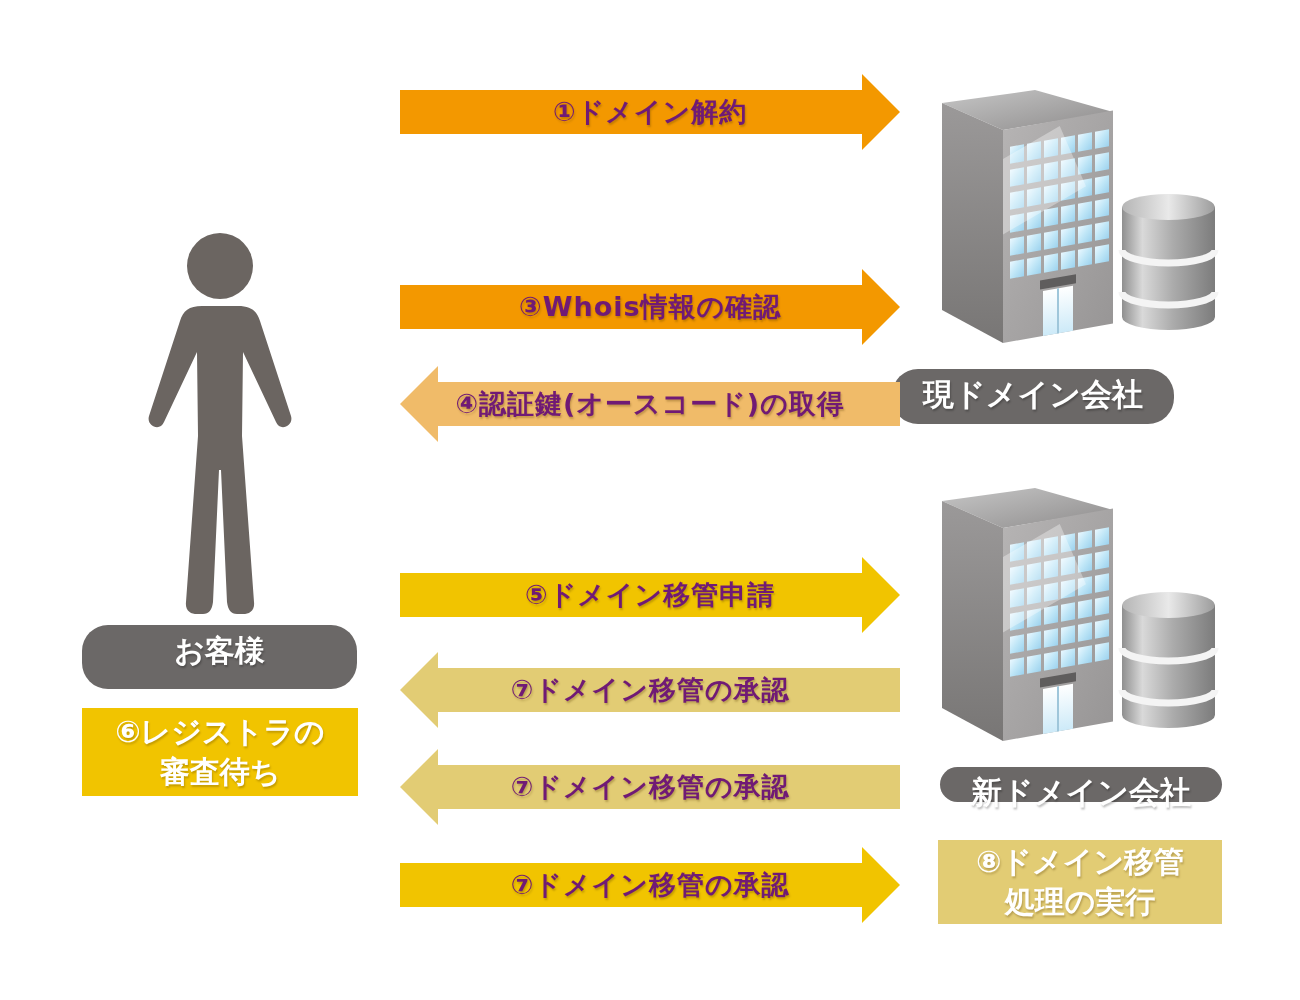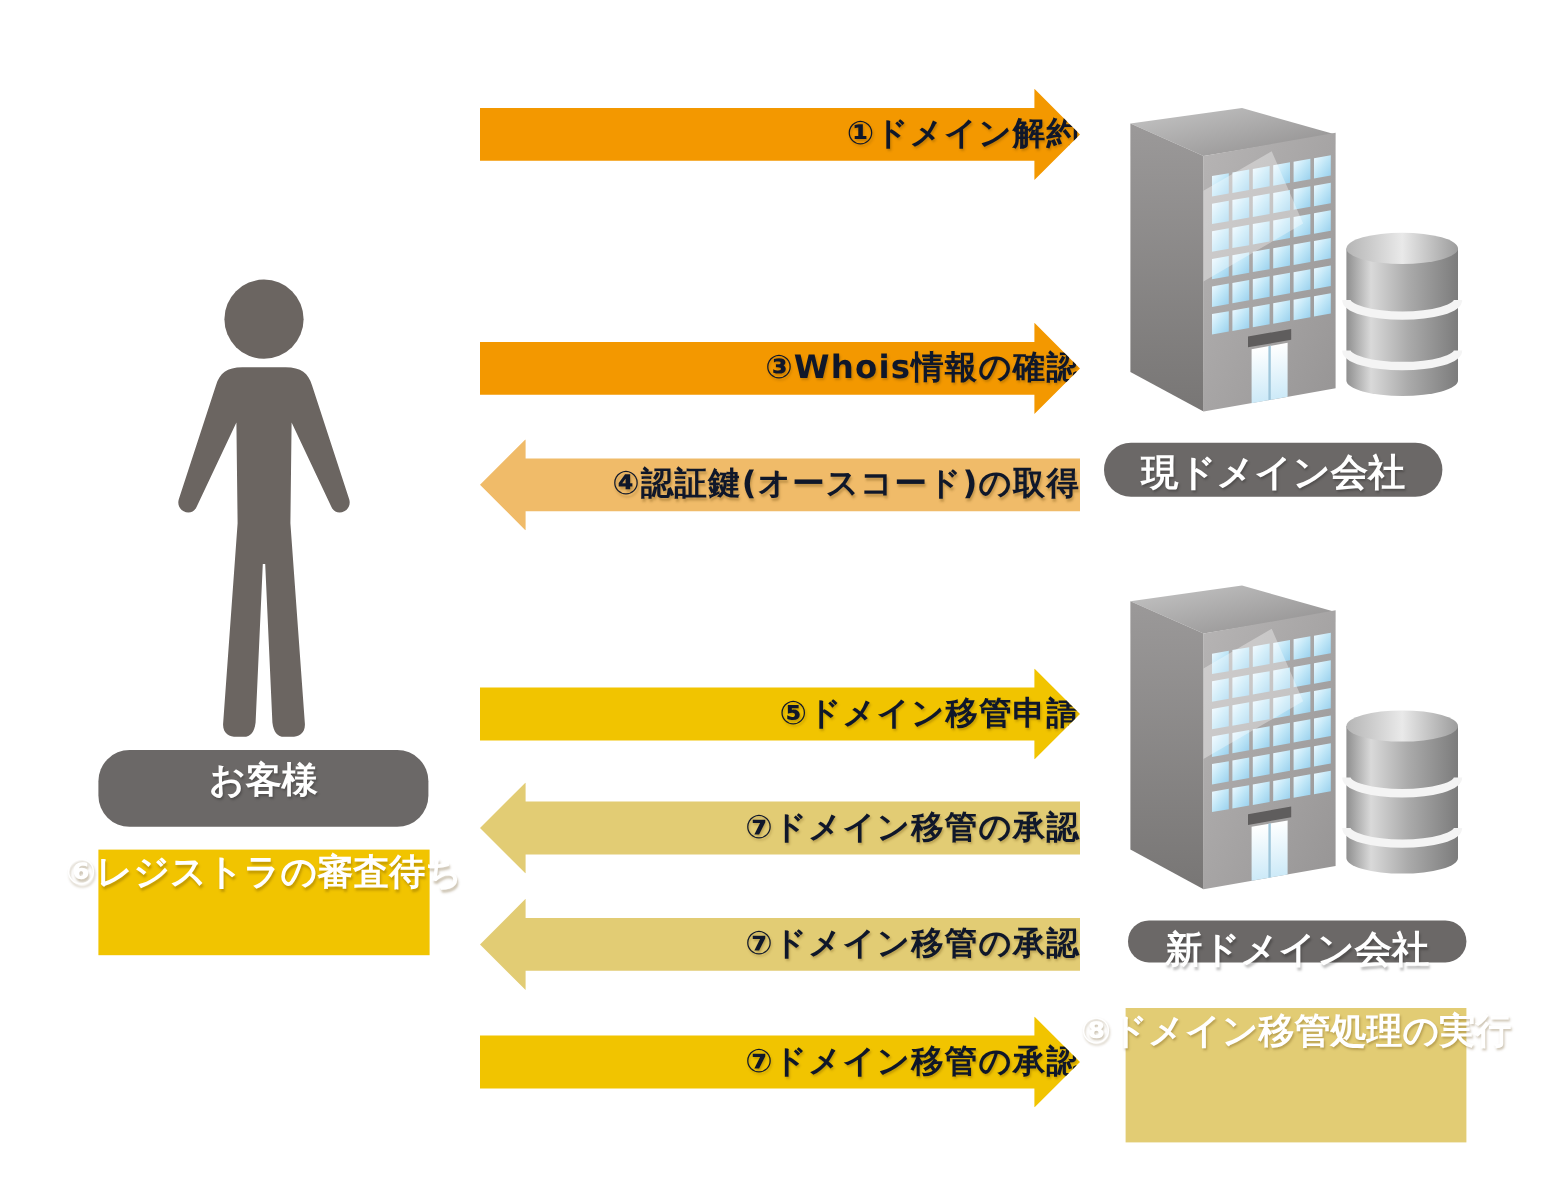--- a/index.html
+++ b/index.html
@@ -7,45 +7,45 @@
     width:1300px;height:1000px;position:relative;background:#ffffff;overflow:hidden;
     font-family:"DejaVu Sans","Liberation Sans",sans-serif;
   }
   .stage{position:absolute;left:0;top:0;width:1300px;height:1000px;}
 
   
   .arrow{position:absolute;left:400px;width:500px;height:76px;}
   .arrow.right{clip-path:polygon(0 16px,462px 16px,462px 0,500px 38px,462px 76px,462px 60px,0 60px);}
   .arrow.left{clip-path:polygon(500px 16px,38px 16px,38px 0,0 38px,38px 76px,38px 60px,500px 60px);}
   .arrow .arrow-label{
-    display:block;width:100%;text-align:right;line-height:76px;
-    color:#0f172a;font-weight:bold;font-size:27px;letter-spacing:1px;
+    display:block;width:100%;text-align:center;line-height:76px;
+    color:#701a75;font-weight:bold;font-size:27px;letter-spacing:1px;
     text-shadow:1px 2px 2px rgba(90,60,0,.30);
     white-space:nowrap;
   }
 
   
   .pill{
     position:absolute;border-radius:26px;color:#fff;font-weight:bold;
     text-align:center;white-space:nowrap;
     text-shadow:1px 2px 2px rgba(0,0,0,.25);
   }
   .pill.customer{left:82px;top:625px;width:275px;height:64px;line-height:52px;font-size:30px;}
-  .pill.registrar1{left:920px;top:369px;width:282px;height:45px;line-height:51px;font-size:31px;}
+  .pill.registrar1{left:892px;top:369px;width:282px;height:55px;line-height:51px;font-size:31px;}
   .pill.registrar2{left:940px;top:767px;width:282px;height:35px;line-height:51px;font-size:31px;}
 
   
   .stepbox{
     position:absolute;color:#fff;font-weight:bold;text-align:center;
     font-size:30px;line-height:40px;
     text-shadow:1px 2px 2px rgba(90,60,0,.30);white-space:nowrap;
-    display:flex;justify-content:center;
+    display:flex;flex-direction:column;justify-content:center;
   }
   .stepbox.waiting{left:82px;top:708px;width:276px;height:88px;}
-  .stepbox.processing{left:938px;top:840px;width:284px;height:112px;}
+  .stepbox.processing{left:938px;top:840px;width:284px;height:84px;}
 
   .icon-svg{position:absolute;}
 </style>
 </head>
 <body>
 
 <div class="stage">
 
   <svg width="0" height="0" style="position:absolute" aria-hidden="true">
     <defs>

